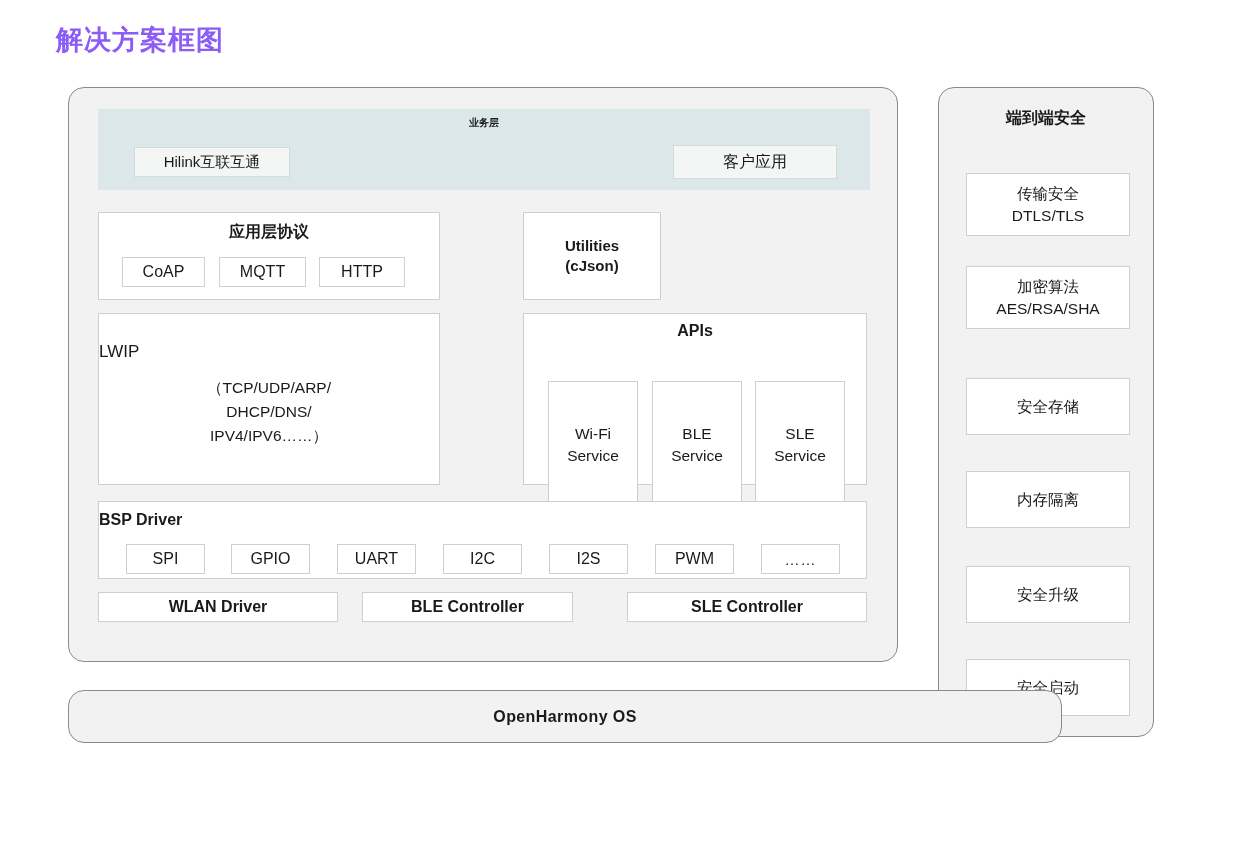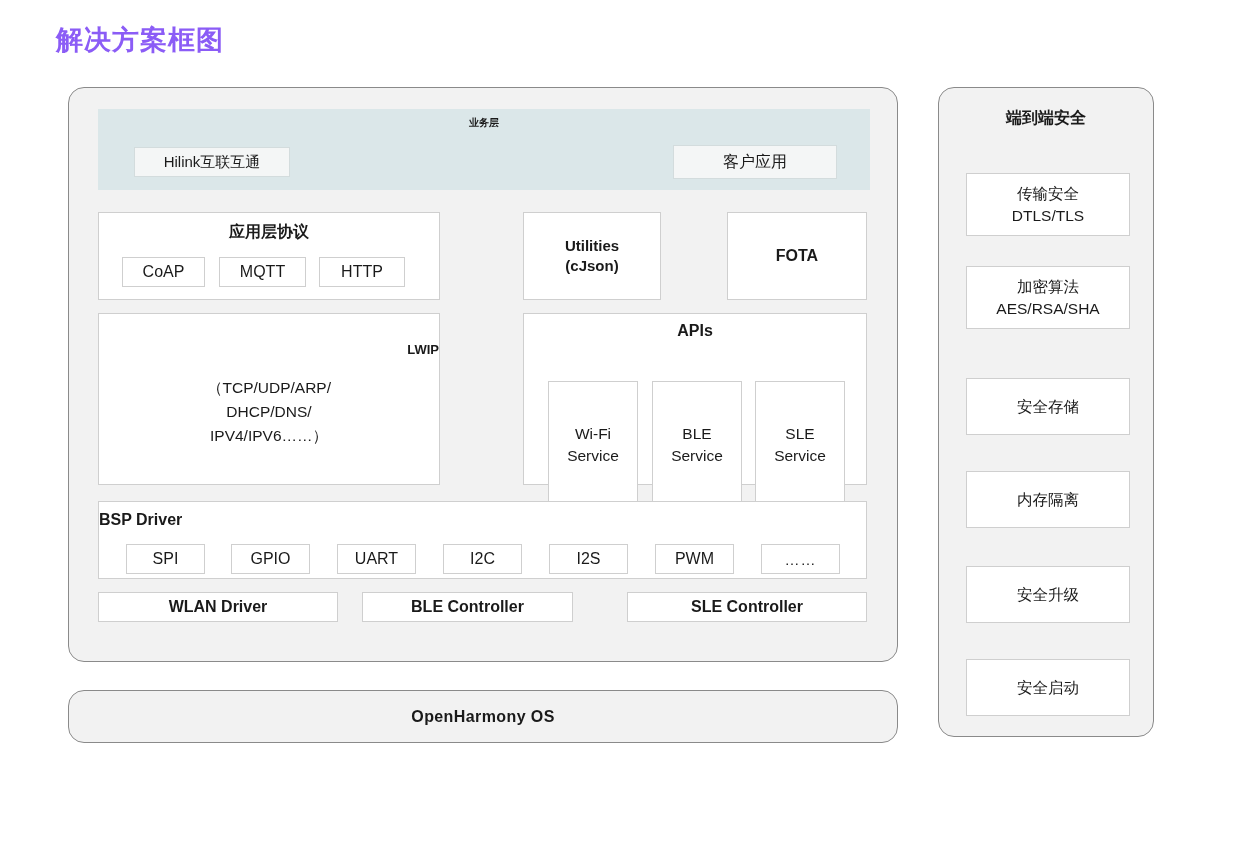--- a/index.html
+++ b/index.html
@@ -43,21 +43,21 @@
   }
   #security-panel {
     left: 938px;
     top: 87px;
     width: 216px;
     height: 650px;
   }
   #os-panel {
     left: 68px;
     top: 690px;
-    width: 830px;
+    width: 994px;
     height: 53px;
     display: flex;
     align-items: center;
     justify-content: center;
   }
   #os-panel .os-label {
     font-size: 16px;
     font-weight: bold;
     letter-spacing: .4px;
   }
@@ -147,21 +147,21 @@
     display: flex; align-items: center; justify-content: center;
     font-size: 16px; font-weight: bold;
   }
 
   
   #lwip-box {
     left: 29px; top: 225px; width: 342px; height: 172px;
   }
   #lwip-box .group-title {
     position: absolute; top: 28px; left: 0; width: 100%;
-    text-align: right; font-size: 13px; font-weight: bold;
+    text-align: left; font-size: 17px; font-weight: normal;
   }
   #lwip-box .lwip-detail {
     position: absolute; top: 62px; left: 0; width: 100%;
     text-align: center; font-size: 15.5px; line-height: 1.55;
   }
   #apis-box {
     left: 454px; top: 225px; width: 344px; height: 172px;
   }
   #apis-box .group-title {
     position: absolute; top: 8px; left: 0; width: 100%;
@@ -258,23 +258,20 @@
     <div class="proto-chip" style="left:220px;width:86px;">
       <span>HTTP</span>
     </div>
   </div>
 
   <div class="box" id="utilities-box">
     <span>Utilities</span>
     <span>(cJson)</span>
   </div>
 
-  <div class="box" id="fota-box">
-    <span>FOTA</span>
-  </div>
 
   <div class="box" id="lwip-box">
     <div class="group-title">LWIP</div>
     <div class="lwip-detail">
       <div>（TCP/UDP/ARP/</div>
       <div>DHCP/DNS/</div>
       <div>IPV4/IPV6……）</div>
     </div>
   </div>
 

